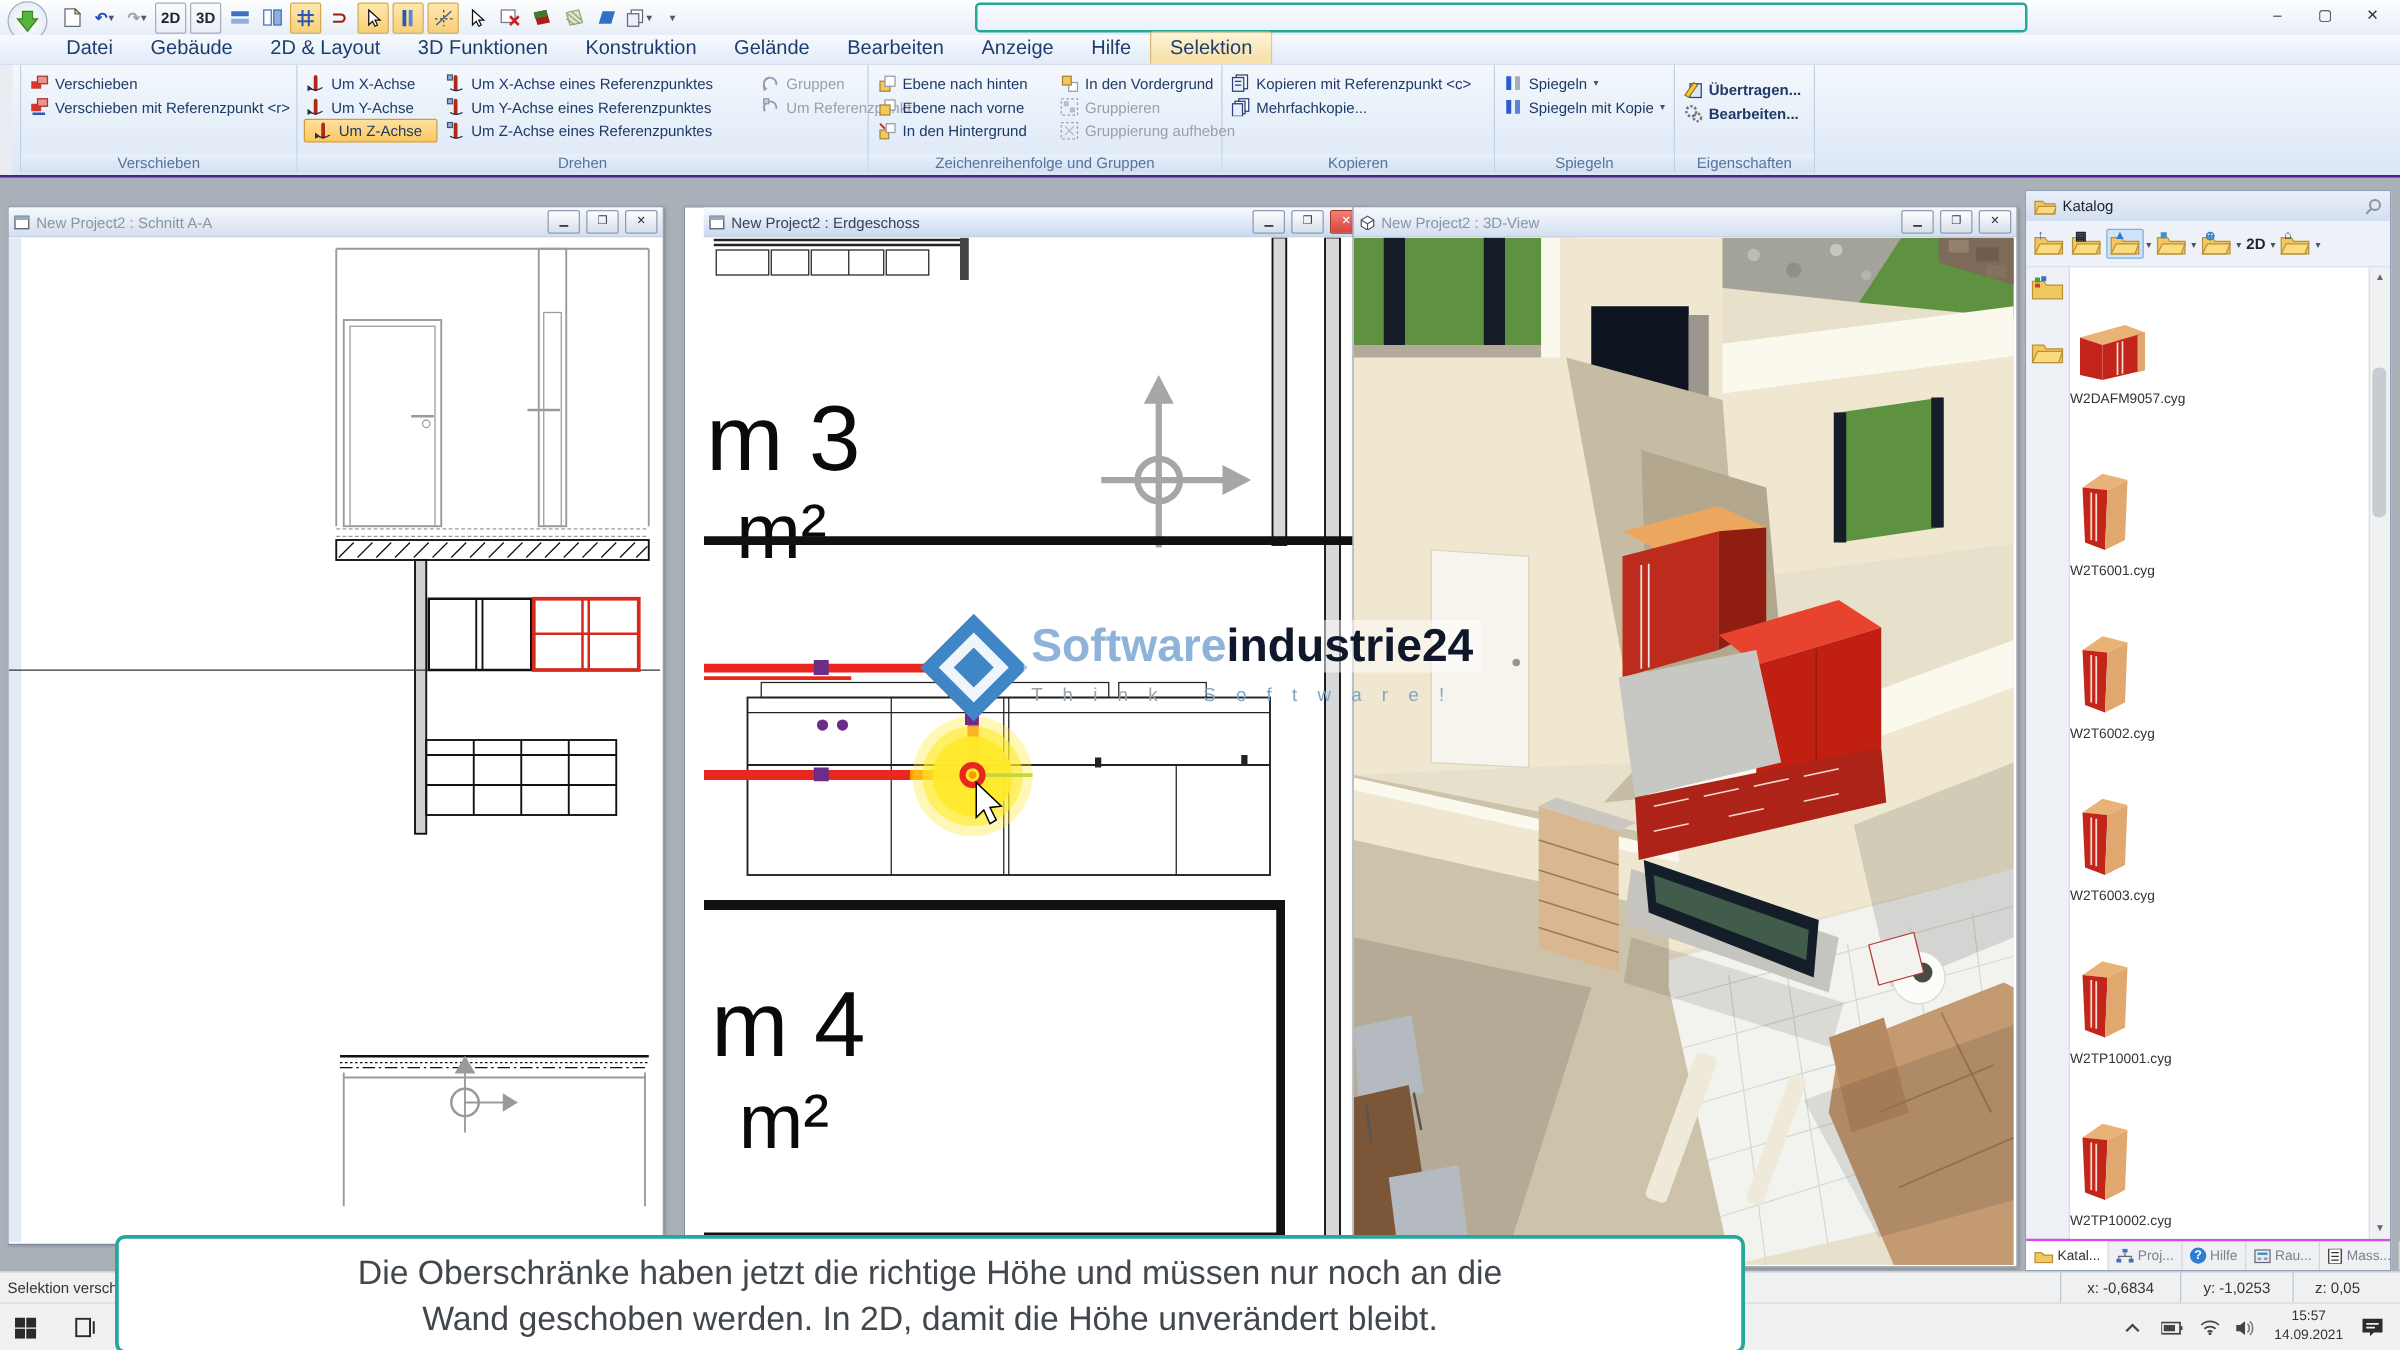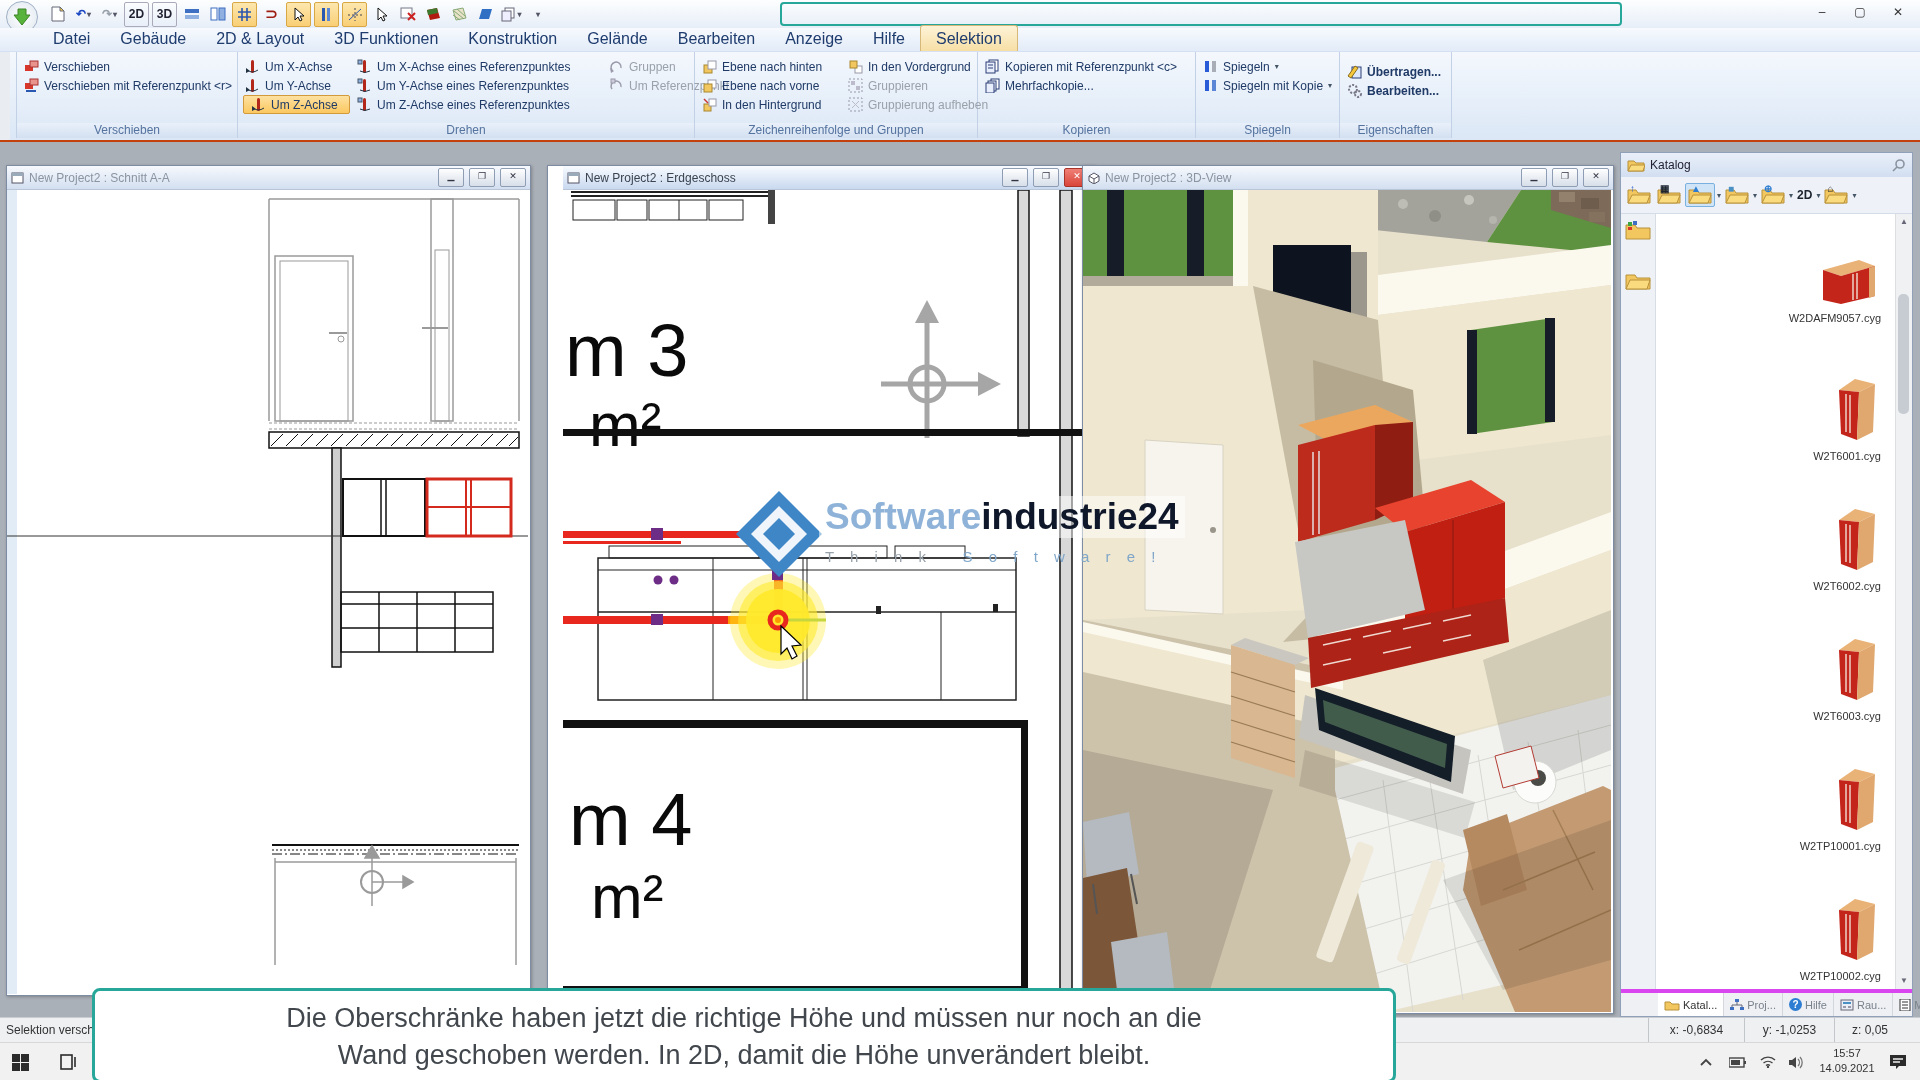--- a/index.html
+++ b/index.html
@@ -27,21 +27,21 @@
   #ribbon{left:0;top:52px;width:1920px;height:88px;background:linear-gradient(#f4f8fd,#dbe7f6);margin-left:10px;}
   .rgroup{position:absolute;top:0;height:86px;border-right:1px solid #c2d1e6;box-sizing:border-box;}
   .rgl{position:absolute;bottom:0;left:0;right:0;text-align:center;font-size:12px;color:#54739f;height:15px;background:linear-gradient(#e9f0fa,#d3e0f1);}
   .ritem{display:flex;align-items:center;gap:5px;height:19px;font-size:12px;color:#1f3a66;padding-left:7px;white-space:nowrap;}
   .ritem.dis{color:#9aa1ab;}
   .ract{background:linear-gradient(#fde1a1,#fbc860);border:1px solid #d29a3a;border-radius:2px;padding-right:6px;margin-left:5px;height:17px;}
   .ric{width:15px;height:15px;flex:0 0 15px;}
   .ddm{font-size:8px;color:#456;}
 
   
-  #mdi{left:0;top:140px;width:1920px;height:877px;background:#aab0b8;border-top:2px solid #c2410c;}
+  #mdi{left:0;top:140px;width:1920px;height:877px;background:#aab0b8;border-top:2px solid #4c1d95;}
   .win{position:absolute;background:#fff;border:1px solid #7d8ca2;box-shadow:1px 1px 3px rgba(0,0,0,.25);}
   .wtitle{height:23px;background:linear-gradient(#f6f9fd,#d3dff0);display:flex;align-items:center;padding:0 4px;gap:5px;border-bottom:1px solid #b9c6d8;}
   .wtitle .txt{font-size:12px;color:#8a94a2;flex:1;}
   .win.active .wtitle{background:linear-gradient(#f8fbff,#c9d9ef);}
   .win.active .wtitle .txt{color:#3a4350;}
   .mb{width:24px;height:17px;border:1px solid #8e9cb4;border-radius:2px;background:linear-gradient(#fefefe,#d7dfe9);font-size:9px;line-height:15px;text-align:center;color:#334;}
   .mb.close-active{background:linear-gradient(#ef8077,#d9453a);color:#fff;border-color:#a83328;}
   .wcanvas{position:relative;overflow:hidden;background:#fff;}
 
   
@@ -56,26 +56,26 @@
   
   #catalog{left:1620px;top:152px;width:293px;height:865px;background:#f5f7fa;border:1px solid #8fa0b8;box-sizing:border-box;z-index:20;display:flex;flex-direction:column;}
   #cat-title{height:24px;background:linear-gradient(#e9eff9,#d2dff1);display:flex;align-items:center;gap:5px;padding:0 6px;font-size:12px;color:#223;}
   #cat-tools{height:36px;background:#eef2f8;display:flex;align-items:center;gap:2px;padding:0 4px;border-bottom:1px solid #d4dce8;}
   .cti{display:flex;align-items:center;position:relative;padding:2px;border-radius:2px;}
   .cti.sel{background:#cfe4f7;border:1px solid #7ab0e0;}
   .cti .ov{position:absolute;left:5px;top:-1px;font-size:10px;font-weight:bold;}
   #cat-body{flex:1;display:flex;min-height:0;}
   #cat-rail{width:34px;background:#eef1f6;border-right:1px solid #d8dde5;display:flex;flex-direction:column;align-items:center;padding-top:6px;gap:26px;}
   #cat-list{flex:1;background:#fff;position:relative;}
-  .citem{position:absolute;left:0;width:225px;text-align:right;}
+  .citem{position:absolute;left:0;width:225px;text-align:left;}
   .citem .lbl{font-size:11px;color:#333;margin-top:2px;}
   #cat-scroll{width:16px;background:#f0f1f3;border-left:1px solid #dcdee2;position:relative;}
   #cat-scroll .arr{position:absolute;left:0;width:16px;height:16px;font-size:8px;color:#667;text-align:center;line-height:16px;}
   #cat-thumbbar{position:absolute;left:2px;top:80px;width:11px;height:120px;background:#c7cbd2;border-radius:5px;}
-  #cat-tabs{height:23px;background:#eef0f4;border-top:4px solid #d946ef;display:flex;align-items:stretch;font-size:11px;color:#7a828c;padding-left:37px;}
+  #cat-tabs{height:23px;background:#eef0f4;border-top:2px solid #d946ef;display:flex;align-items:stretch;font-size:11px;color:#7a828c;}
   .cattab{display:flex;align-items:center;gap:3px;padding:0 6px;border-right:1px solid #d4d8de;white-space:nowrap;}
   .cattab.active{background:#fff;color:#333;}
 
   
   #statusbar{left:0;top:1017px;width:1920px;height:25px;background:#eef0f2;border-top:1px solid #c9ccd1;font-size:12px;color:#333;z-index:10;}
   .scell{position:absolute;top:0;height:25px;line-height:25px;border-left:1px solid #c2c6cb;text-align:center;}
 
   
   #taskbar{left:0;top:1042px;width:1920px;height:38px;background:#f1f1f1;border-top:1px solid #d8d8d8;z-index:15;}
   .tbi{position:absolute;top:7px;width:24px;height:24px;display:flex;align-items:center;justify-content:center;}

